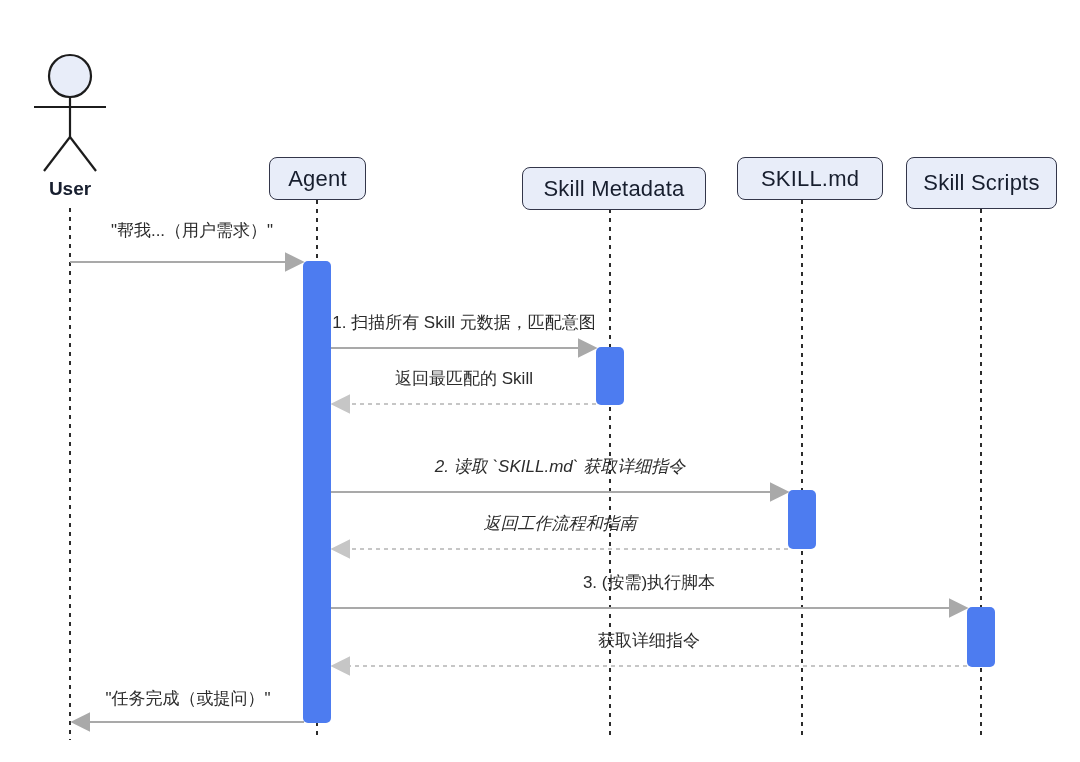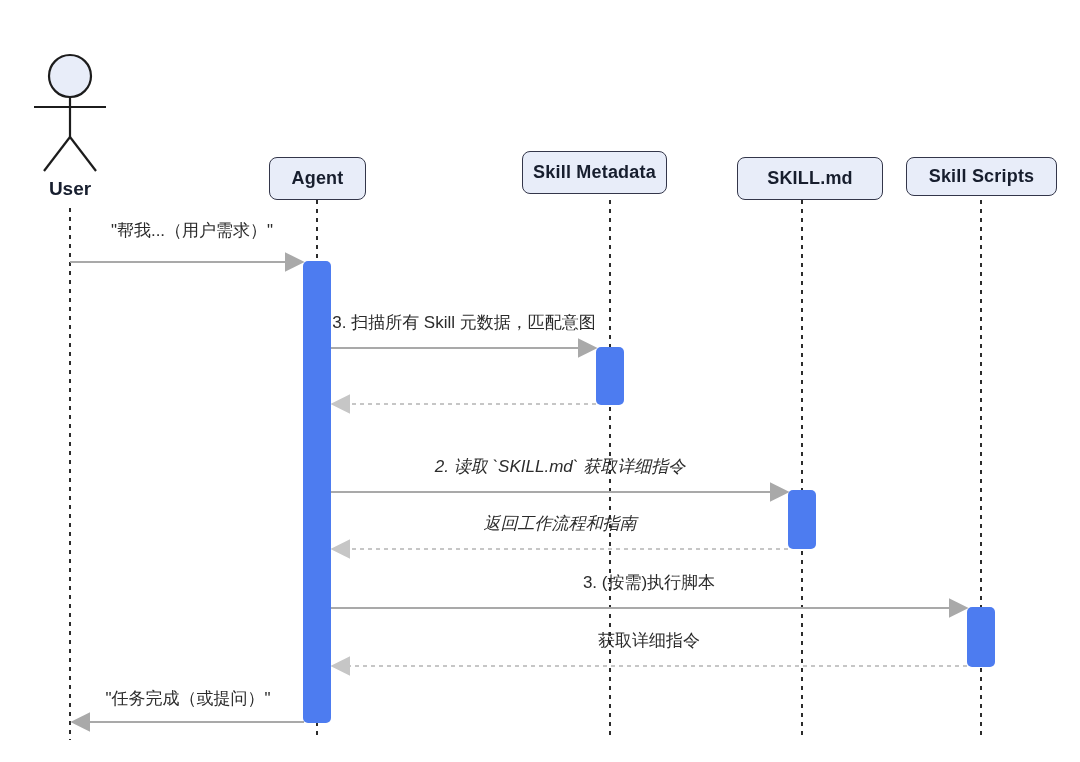--- a/index.html
+++ b/index.html
@@ -28,21 +28,21 @@
   .actor-head{fill:var(--participant-fill);stroke:#1c1c1c;stroke-width:2.2;}
   #arrowhead-solid path{fill:var(--arrow);}
   #arrowhead-return path{fill:var(--return-arrow);}
   .participant{
     position:absolute;
     box-sizing:border-box;
     background:var(--participant-fill);
     border:1.6px solid var(--participant-border);
     border-radius:8px;
     display:flex;align-items:center;justify-content:center;
-    font-weight:700;font-size:18px;color:var(--label-text);
+    font-weight:400;font-size:22px;color:var(--label-text);
     letter-spacing:0.2px;
   }
   .activation{
     position:absolute;
     width:28px;
     background:var(--activation);
     border-radius:5px;
   }
   .msg-label{
     position:absolute;
@@ -99,31 +99,32 @@
   <div class="activation" style="left:303px;top:261px;height:462px;"></div>
   <div class="activation" style="left:596px;top:347px;height:58px;"></div>
   <div class="activation" style="left:788px;top:490px;height:59px;"></div>
   <div class="activation" style="left:967px;top:607px;height:60px;"></div>
 
   <div class="actor-label" style="left:70px;top:178px;">User</div>
 
   <div class="participant" style="left:269px;top:157px;width:97px;height:43px;">
     <span>Agent</span>
   </div>
-  <div class="participant" style="left:522px;top:151px;width:145px;height:43px;">
+  <div class="participant" style="left:522px;top:167px;width:184px;height:43px;">
     <span>Skill Metadata</span>
   </div>
   <div class="participant" style="left:737px;top:157px;width:146px;height:43px;">
     <span>SKILL.md</span>
   </div>
-  <div class="participant" style="left:906px;top:157px;width:151px;height:39px;">
+  <div class="participant" style="left:906px;top:157px;width:151px;height:52px;">
     <span>Skill Scripts</span>
   </div>
 
   <div class="msg-label" style="left:192px;top:218px;">"帮我...（用户需求）"</div>
-  <div class="msg-label" style="left:464px;top:310px;">3. 扫描所有 Skill 元数据，匹配意图</div>
+  <div class="msg-label" style="left:464px;top:310px;">1. 扫描所有 Skill 元数据，匹配意图</div>
+  <div class="msg-label" style="left:464px;top:366px;">返回最匹配的 Skill</div>
   <div class="msg-label" style="left:560px;top:454px;font-style:italic;">2. 读取 `SKILL.md` 获取详细指令</div>
   <div class="msg-label" style="left:560px;top:511px;font-style:italic;">返回工作流程和指南</div>
   <div class="msg-label" style="left:649px;top:570px;">3. (按需)执行脚本</div>
   <div class="msg-label" style="left:649px;top:628px;">获取详细指令</div>
   <div class="msg-label" style="left:188px;top:686px;">"任务完成（或提问）"</div>
 
 </div>
 
 </body></html>

